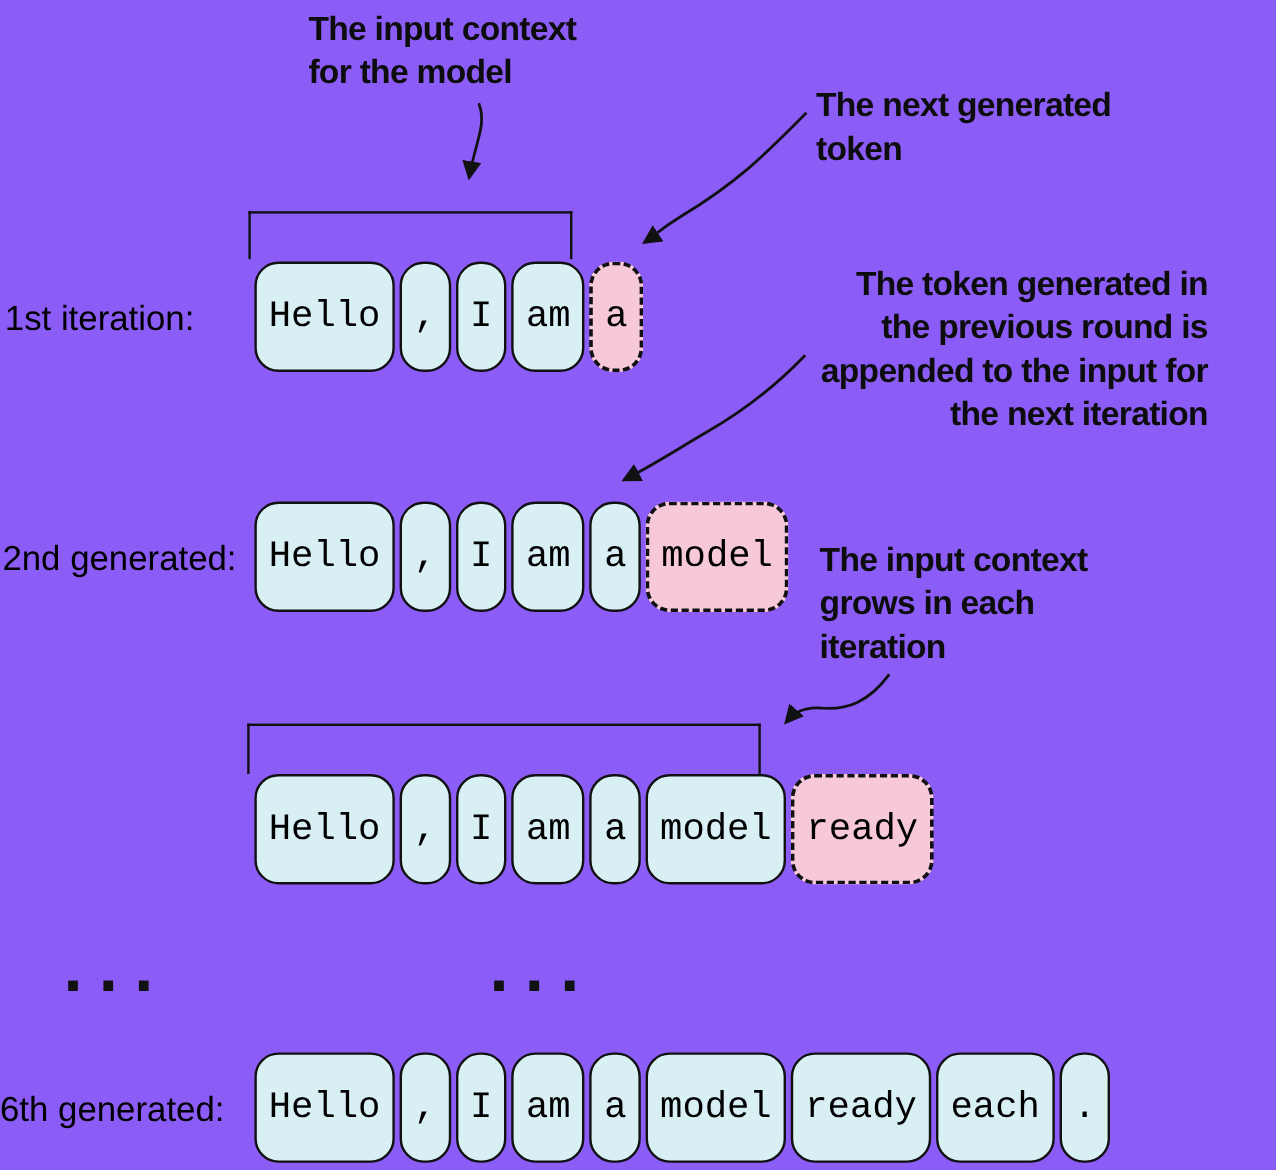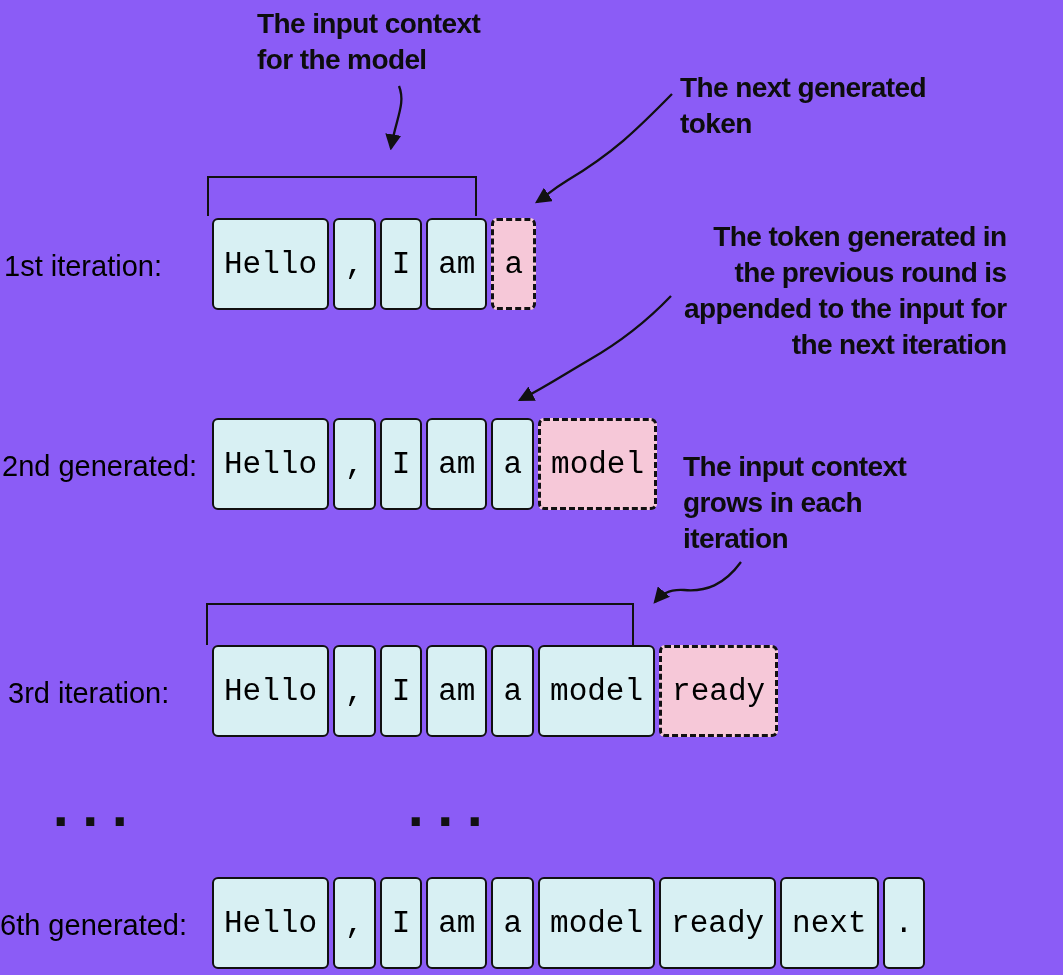--- a/index.html
+++ b/index.html
@@ -35,21 +35,21 @@
     align-items:center;
   }
   .token{
     box-sizing:border-box;
     height:92px;
     display:flex;
     align-items:center;
     justify-content:center;
     padding:0 10px;
     border:2.5px solid var(--ink);
-    border-radius:6px;
+    border-radius:20px;
     background:var(--ctx-fill);
     font-family:"Liberation Mono","DejaVu Sans Mono",monospace;
     font-size:31px;
     color:#000;
     white-space:pre;
   }
   .token.generated{
     border-style:dashed;
     border-width:3px;
     background:var(--gen-fill);
@@ -97,21 +97,20 @@
 the next iteration</div>
   <div class="ann" style="left:683px;top:449px;">The input context
 grows in each
 iteration</div>
 
   <div class="bracket bracket-1"></div>
   <div class="bracket bracket-3"></div>
 
   <div class="row-label" style="left:4px;top:250px;">1st iteration:</div>
   <div class="row-label" style="left:2px;top:450px;">2nd generated:</div>
-  <div class="row-label" style="left:8px;top:677px;">3rd iteration:</div>
   <div class="row-label" style="left:0px;top:909px;">6th generated:</div>
 
   <div class="token-row" style="left:212px;top:218px;">
       <div class="token">Hello</div>
       <div class="token">,</div>
       <div class="token">I</div>
       <div class="token">am</div>
       <div class="token generated">a</div>
     </div>
   <div class="token-row" style="left:212px;top:418px;">
@@ -132,20 +131,20 @@
       <div class="token generated">ready</div>
     </div>
   <div class="token-row" style="left:212px;top:877px;">
       <div class="token">Hello</div>
       <div class="token">,</div>
       <div class="token">I</div>
       <div class="token">am</div>
       <div class="token">a</div>
       <div class="token">model</div>
       <div class="token">ready</div>
-      <div class="token">next</div>
+      <div class="token">each</div>
       <div class="token">.</div>
     </div>
 
   <div class="dots" style="left:52px;top:783px;">...</div>
   <div class="dots" style="left:407px;top:783px;">...</div>
 
 </div>
 
 </body></html>

